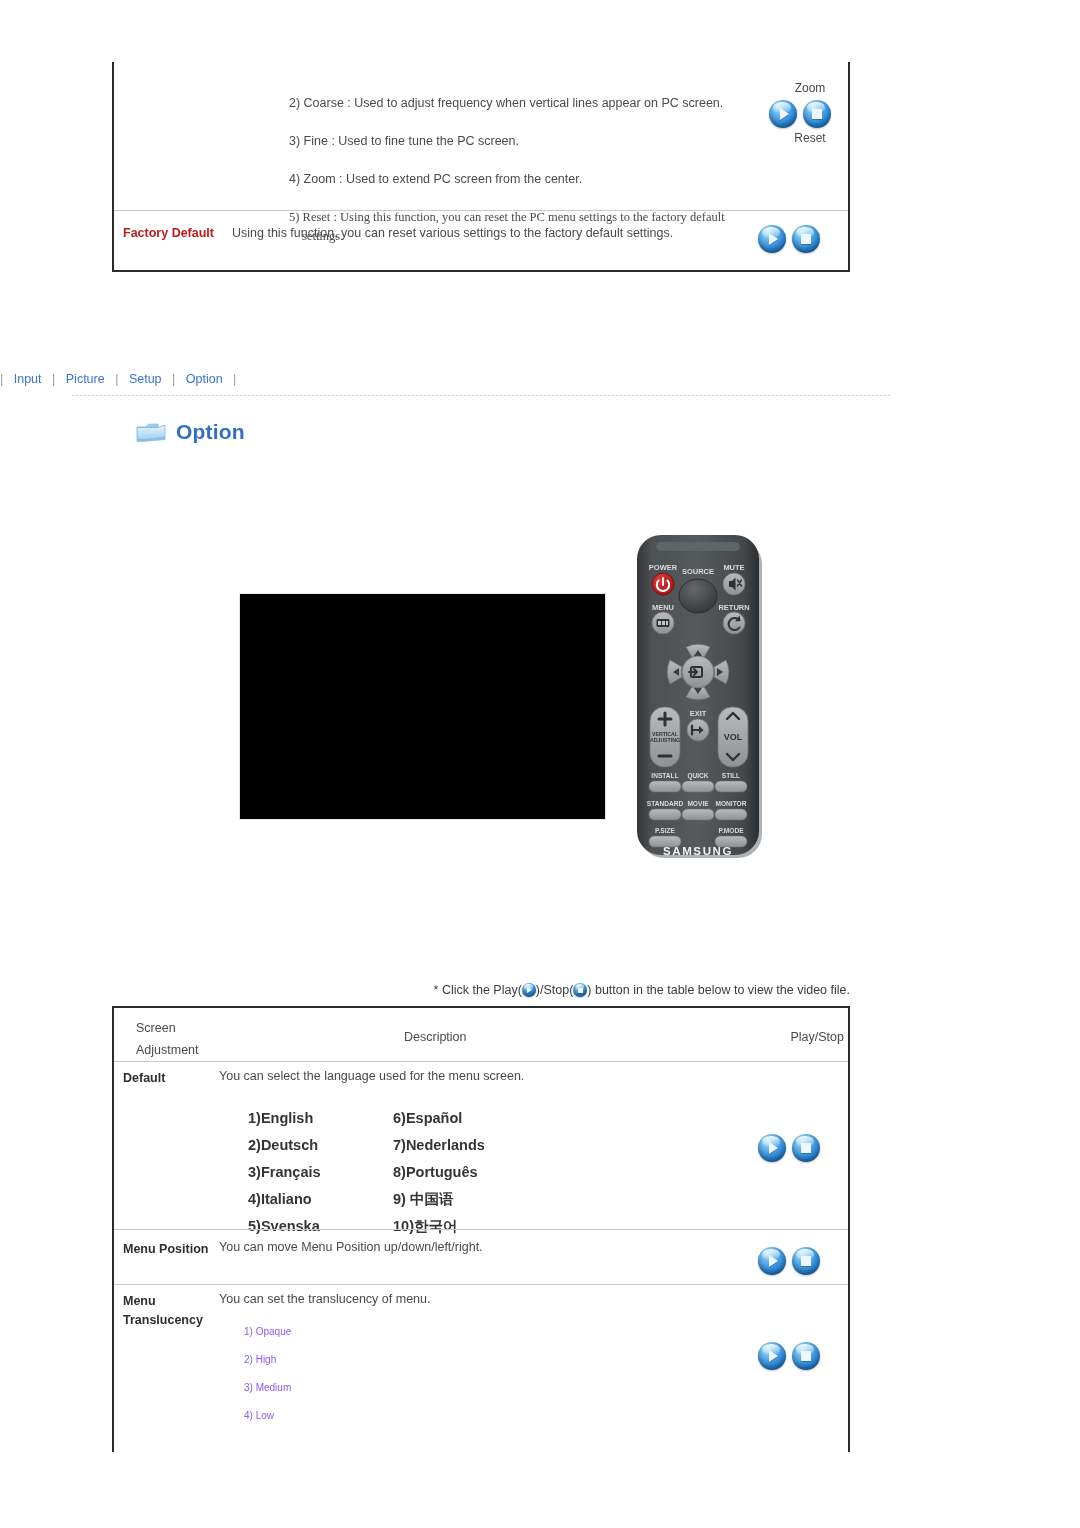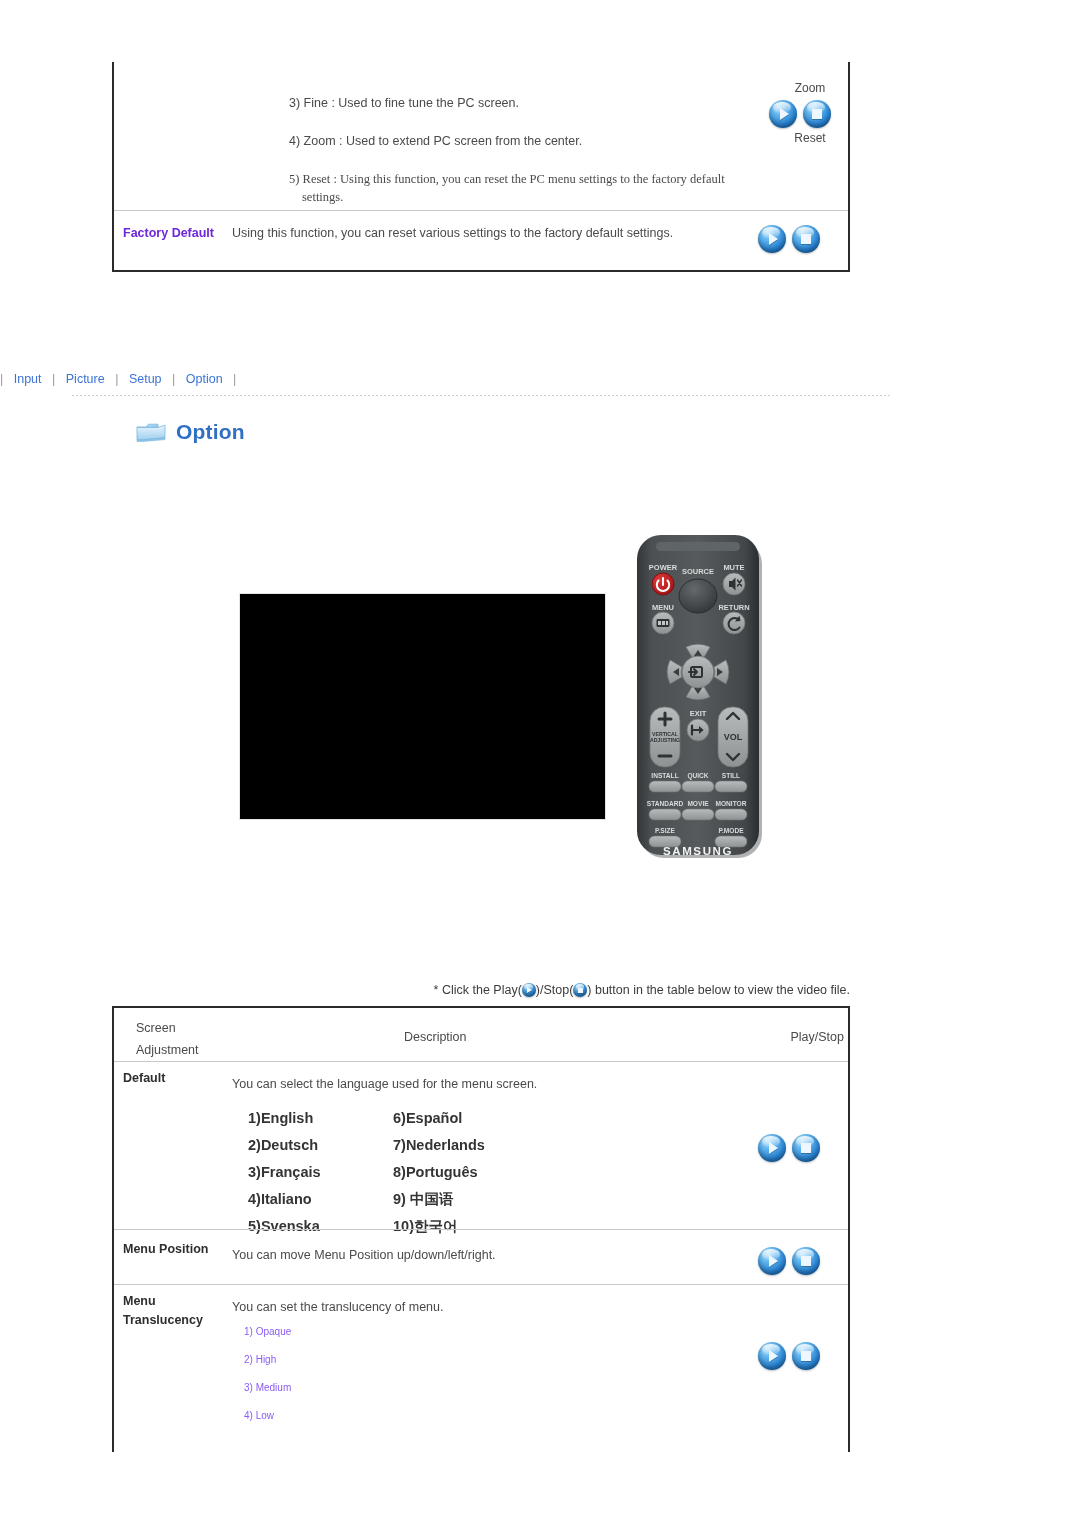--- a/index.html
+++ b/index.html
@@ -46,21 +46,21 @@
     padding-left: 13px;
   }
   .pc-list li:last-child { margin-bottom: 12px; font-family: Liberation Serif, serif; }
 
   .top-label {
     position: absolute;
     left: 9px;
     top: 164px;
     font-size: 12.5px;
     font-weight: bold;
-    color: #6d28d9;
+    color: #b91c1c;
     white-space: nowrap;
   }
   .top-desc {
     position: absolute;
     left: 118px;
     top: 164px;
     font-size: 12.5px;
     color: #4a4a4a;
     width: 470px;
   }
@@ -256,24 +256,23 @@
   .row-label {
     position: absolute;
     left: 9px;
     font-size: 12.5px;
     font-weight: bold;
     color: #2e2e2e;
     line-height: 1.55;
   }
   .row-desc {
     position: absolute;
-    left: 118px;
-    font-size: 12.5px;
-    color: #4a4a4a;
-    margin-top: 8px;
+    left: 105px;
+    font-size: 12.5px;
+    color: #4a4a4a;
   }
 
   
   #lang-block {
     position: absolute;
     left: 134px; top: 100px;
     width: 290px;
   }
   #lang-block .cols { display: flex; }
   #lang-block .col { width: 145px; }
@@ -298,20 +297,21 @@
 
   .btn-cell { position: absolute; left: 644px; }
 </style>
 </head>
 <body>
 
 <div id="top-table">
   <div class="divider"></div>
 
   <ul class="pc-list">
+    <li>2) Coarse : Used to adjust frequency when vertical lines appear on PC screen.</li>
     <li>3) Fine : Used to fine tune the PC screen.</li>
     <li>4) Zoom : Used to extend PC screen from the center.</li>
     <li>5) Reset : Using this function, you can reset the PC menu settings to the factory default settings.</li>
   </ul>
 
   <div class="zoom-label">Zoom</div>
   <div class="btn-pair btn-pair-top">
     <div class="gbtn play">
         <span class="glyph"></span>
       </div>

